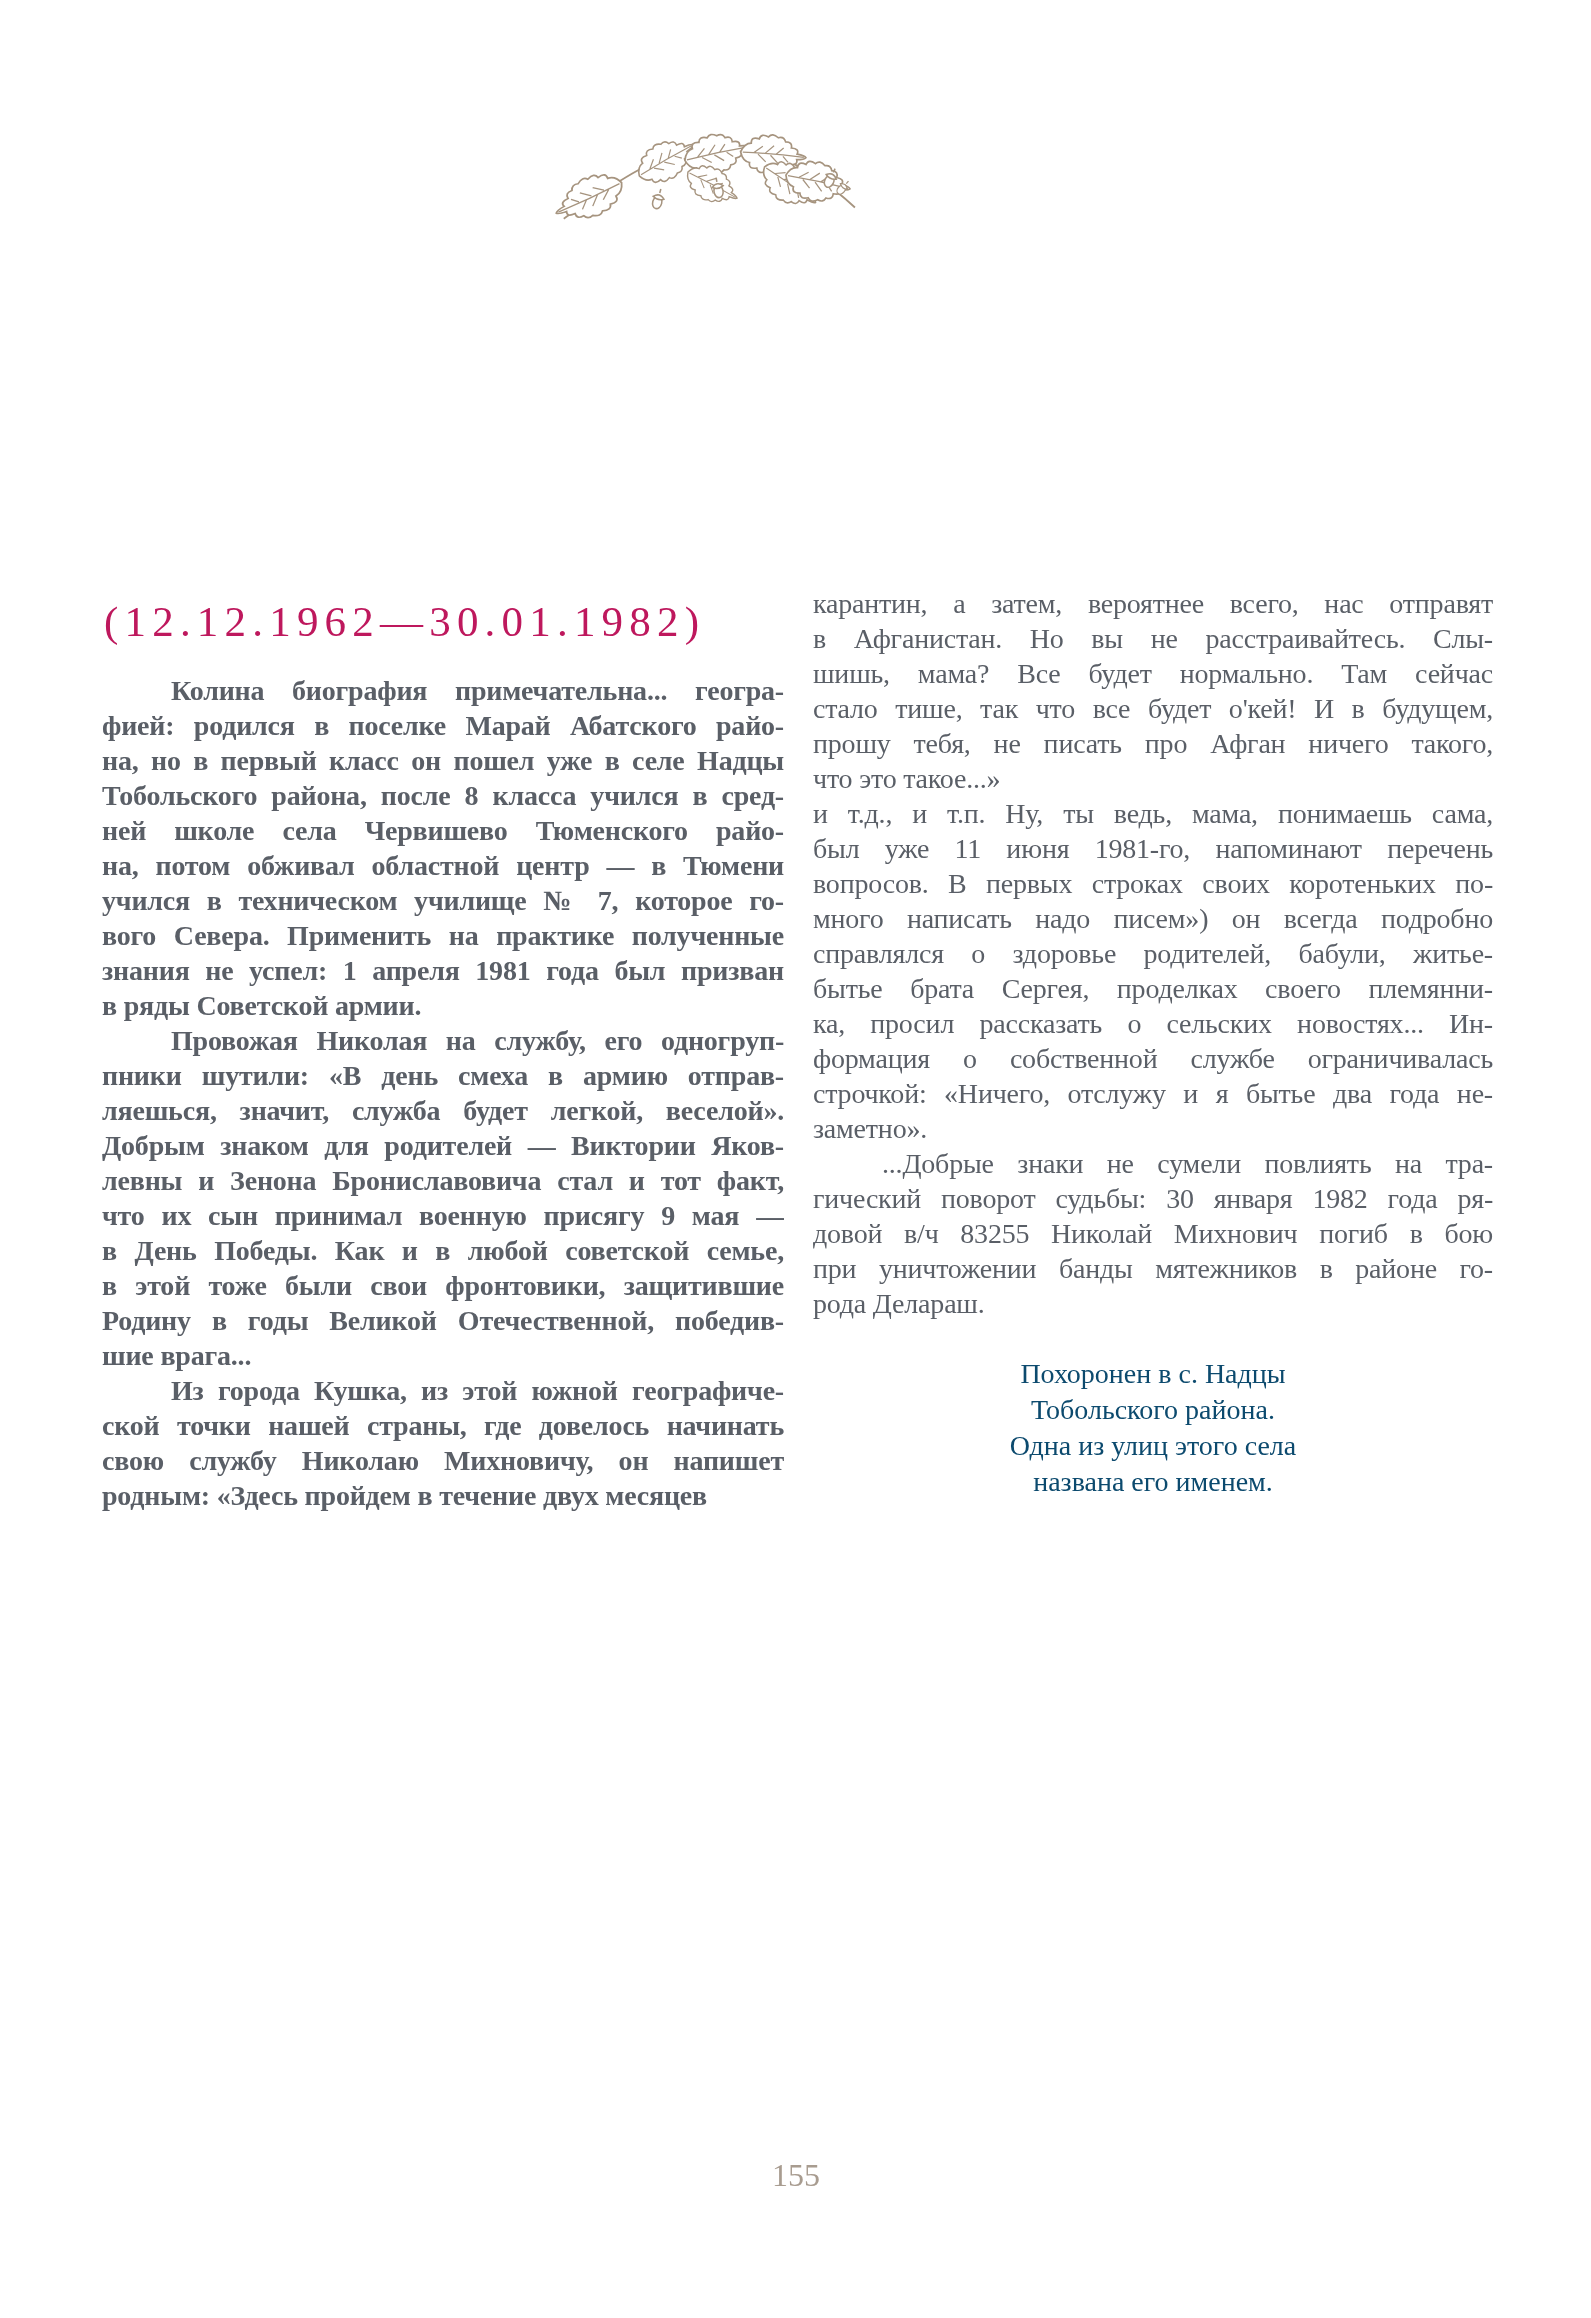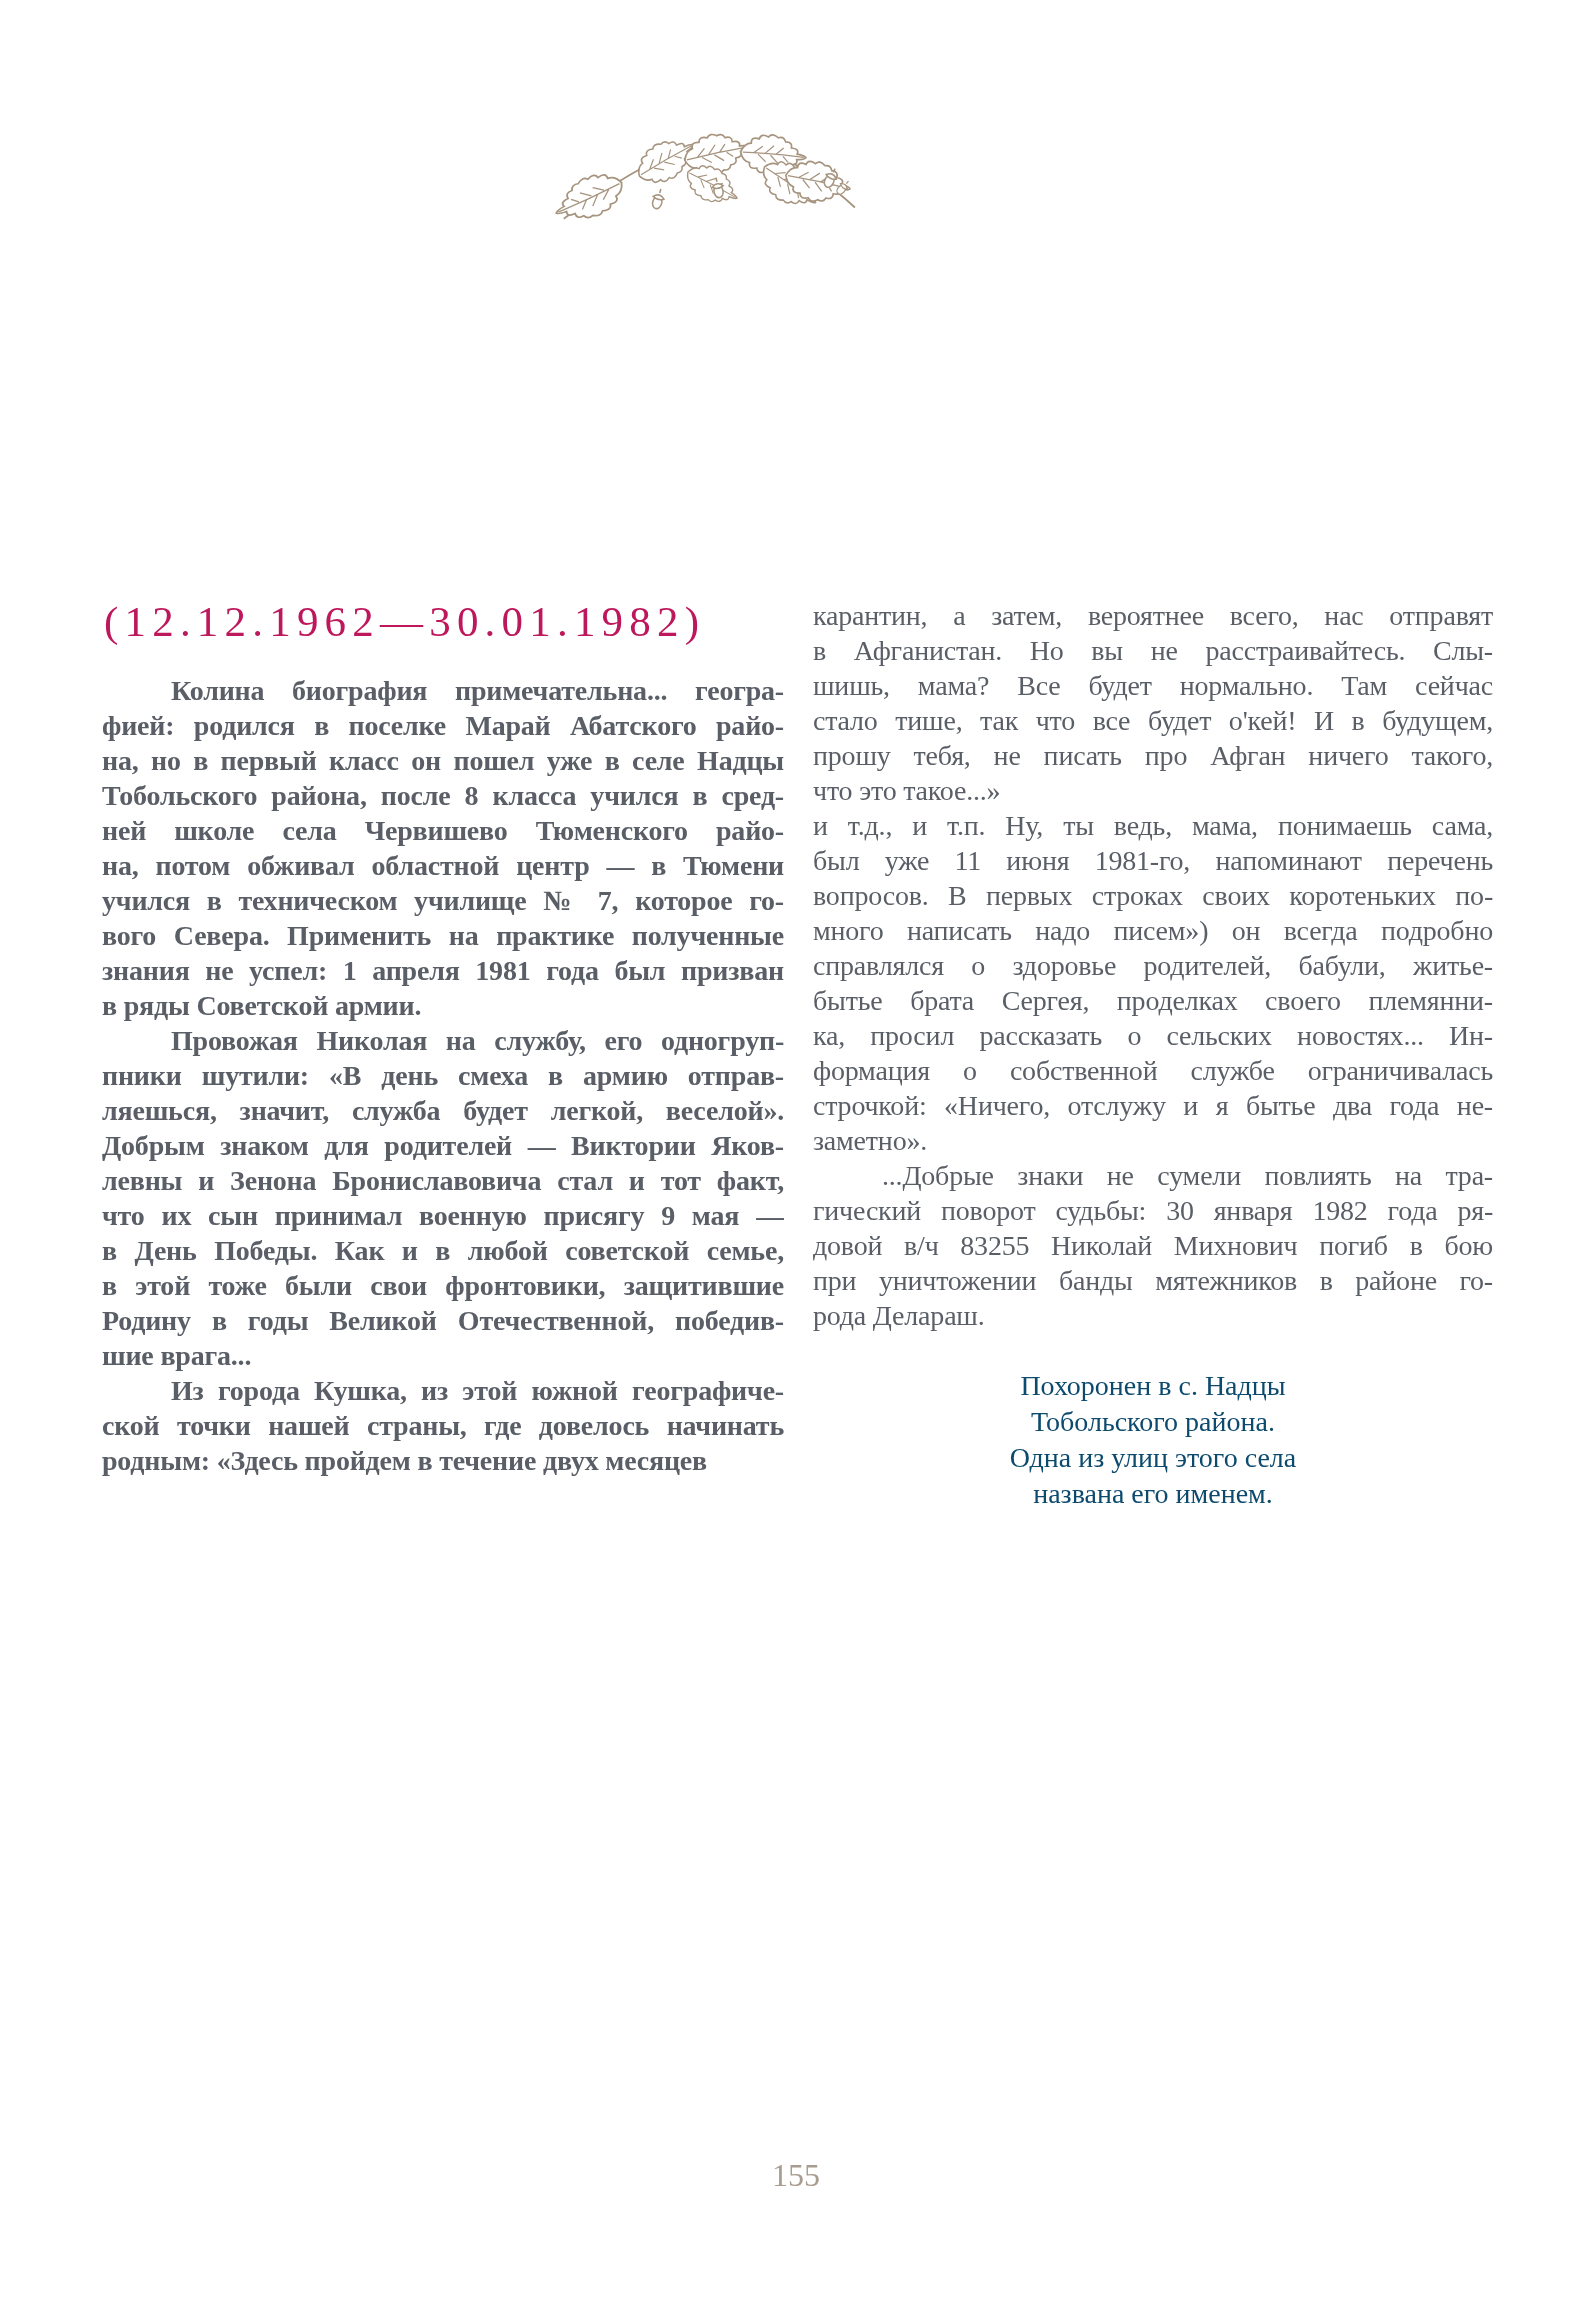--- a/index.html
+++ b/index.html
@@ -30,21 +30,21 @@
     white-space:nowrap;
   }
   .col {
     position:absolute;
     width:682px;
     font-size:28px;
     color:#5a5f67;
     letter-spacing:-0.2px;
   }
   .col.left  { left:102px;  top:673px;font-weight:bold; }
-  .col.right { left:813px; top:598px; width:680px; }
+  .col.right { left:813px; top:586px; width:680px; }
   .para { margin:0; padding:0; }
   .line {
     height:35px;
     line-height:35px;
     text-align:justify;
     text-align-last:justify;
     overflow:hidden;
     white-space:nowrap;
   }
   .line.indent { text-indent:69px; }
@@ -128,20 +128,21 @@
         <div class="line">левны и Зенона Брониславовича стал и тот факт,</div>
         <div class="line">что их сын принимал военную присягу 9 мая —</div>
         <div class="line">в День Победы. Как и в любой советской семье,</div>
         <div class="line">в этой тоже были свои фронтовики, защитившие</div>
         <div class="line">Родину в годы Великой Отечественной, победив-</div>
         <div class="line last">шие врага...</div>
       </div>
       <div class="para">
         <div class="line indent">Из города Кушка, из этой южной географиче-</div>
         <div class="line">ской точки нашей страны, где довелось начинать</div>
+        <div class="line">свою службу Николаю Михновичу, он напишет</div>
         <div class="line last">родным: «Здесь пройдем в течение двух месяцев</div>
       </div>
     </div>
 
   <div class="col right">
     <div>
         <div class="para">
           <div class="line">карантин, а затем, вероятнее всего, нас отправят</div>
           <div class="line">в Афганистан. Но вы не расстраивайтесь. Слы-</div>
           <div class="line">шишь, мама? Все будет нормально. Там сейчас</div>

